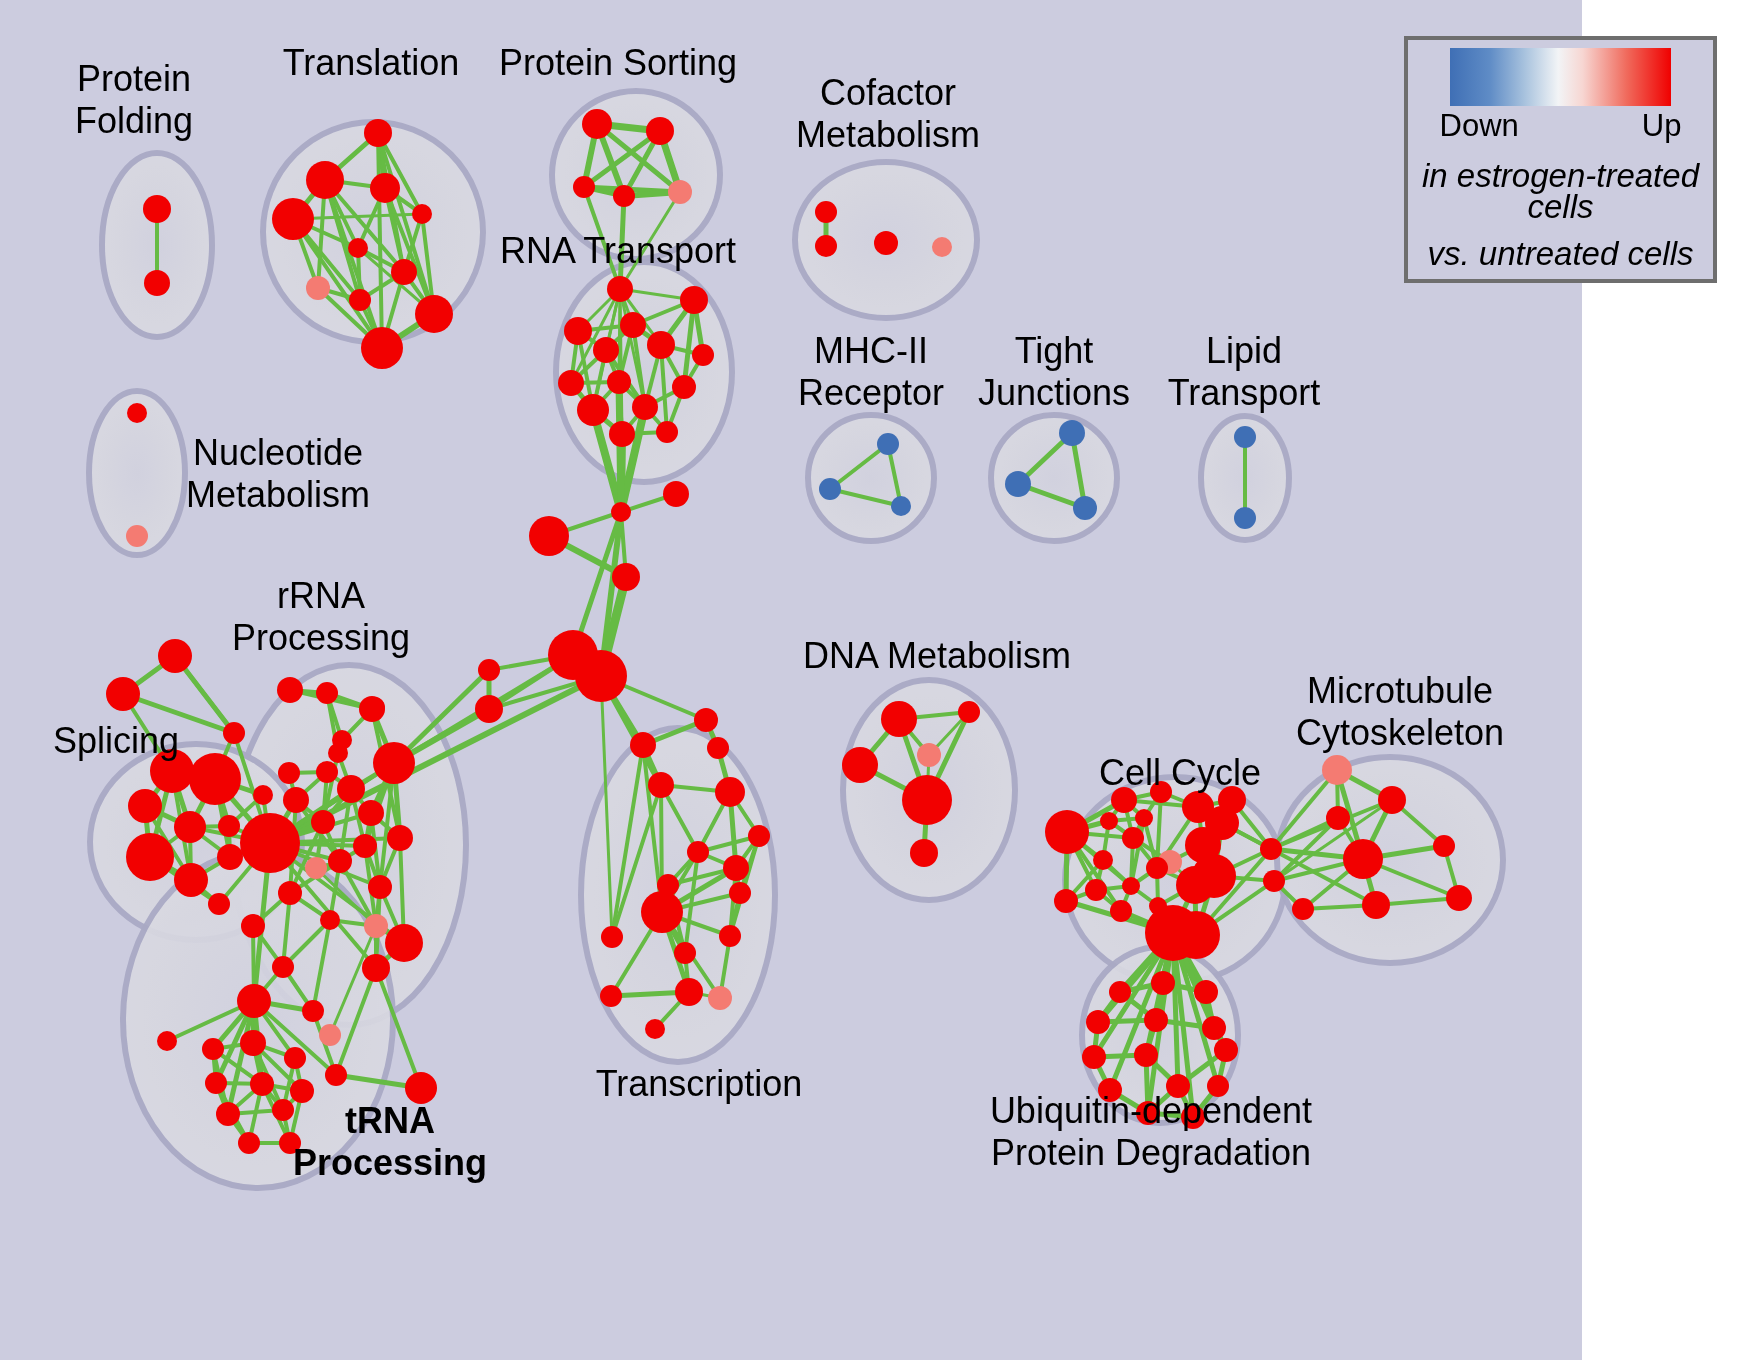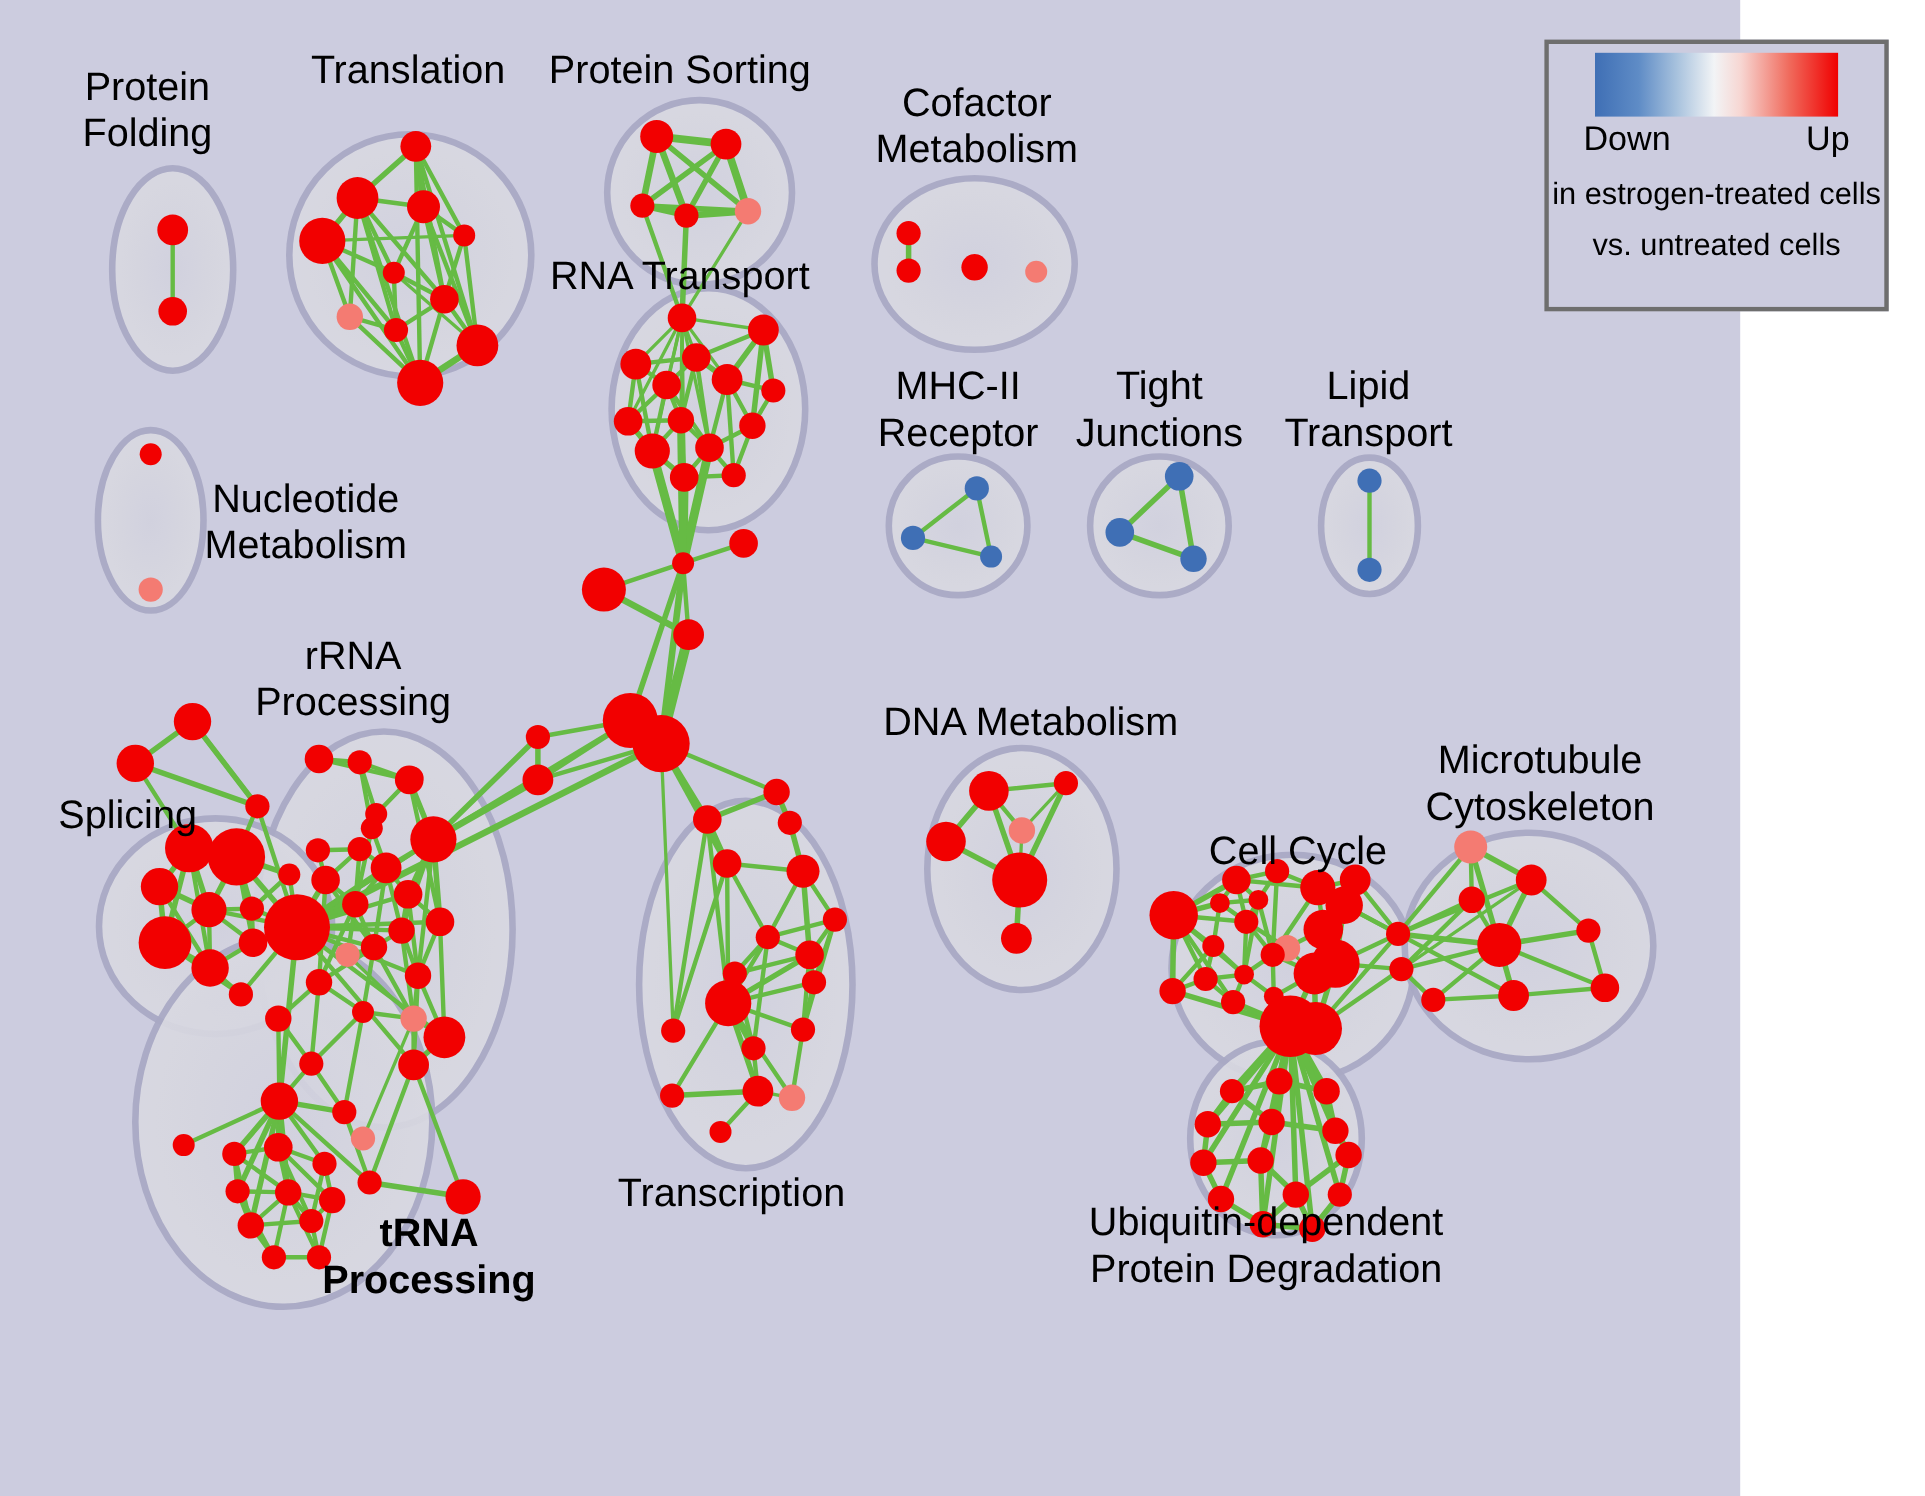--- a/index.html
+++ b/index.html
@@ -43,21 +43,21 @@
     margin:8px auto 0 auto;
     width:221px;height:58px;
     background:linear-gradient(to right,#3f6fb5 0%,#5f8cc6 18%,#a9c3de 34%,#f2f4f6 49%,#f7d6d2 60%,#f06a5c 80%,#f00000 100%);
   }
   #legend .l-ends{
     display:flex;justify-content:space-between;
     width:242px;margin:2px auto 1px auto;
     font-size:31px;color:#000;
   }
   #legend .l-sub{
-    font-size:28px;line-height:31px;color:#000;margin-top:16px;
+    font-size:33px;line-height:31px;color:#000;margin-top:16px;font-style:italic;
   }
 </style>
 </head>
 <body>
 
 <div id="figure">
 
   <svg id="net" viewBox="0 0 1750 1360" preserveAspectRatio="none">
     <defs>
       <radialGradient id="clusterGrad" cx="50%" cy="50%" r="62%">
@@ -723,21 +723,21 @@
 Receptor</div>
       <div class="cluster-label" style="left: 1054px; top: 330px;">Tight
 Junctions</div>
       <div class="cluster-label" style="left: 1244px; top: 330px;">Lipid
 Transport</div>
       <div class="cluster-label" style="left: 321px; top: 575px;">rRNA
 Processing</div>
       <div class="cluster-label" style="left: 116px; top: 720px;">Splicing</div>
       <div class="cluster-label" style="left: 390px; top: 1100px; font-weight: bold;">tRNA
 Processing</div>
-      <div class="cluster-label" style="left: 665px; top: 1063px;">Transcription</div>
+      <div class="cluster-label" style="left: 699px; top: 1063px;">Transcription</div>
       <div class="cluster-label" style="left: 937px; top: 635px;">DNA Metabolism</div>
       <div class="cluster-label" style="left: 1180px; top: 752px;">Cell Cycle</div>
       <div class="cluster-label" style="left: 1400px; top: 670px;">Microtubule
 Cytoskeleton</div>
       <div class="cluster-label" style="left: 1151px; top: 1090px;">Ubiquitin-dependent
 Protein Degradation</div>
     </div>
 
   <div id="legend">
     <div class="l-bar"></div>

